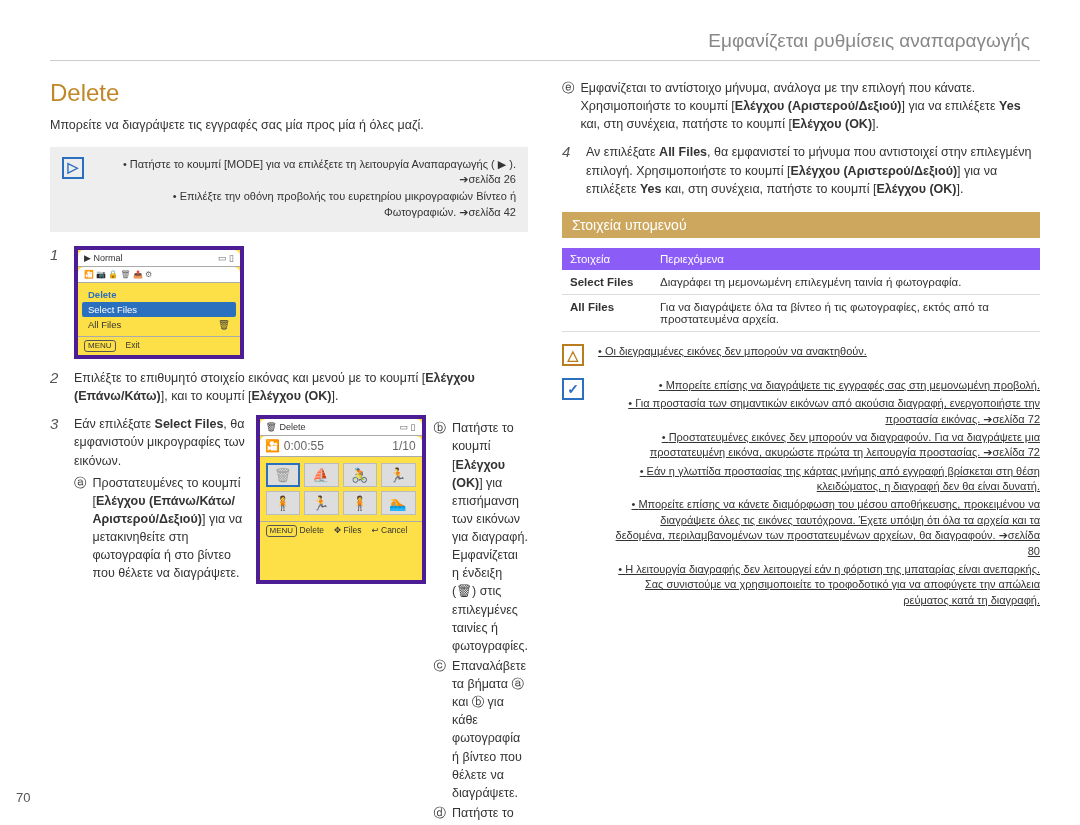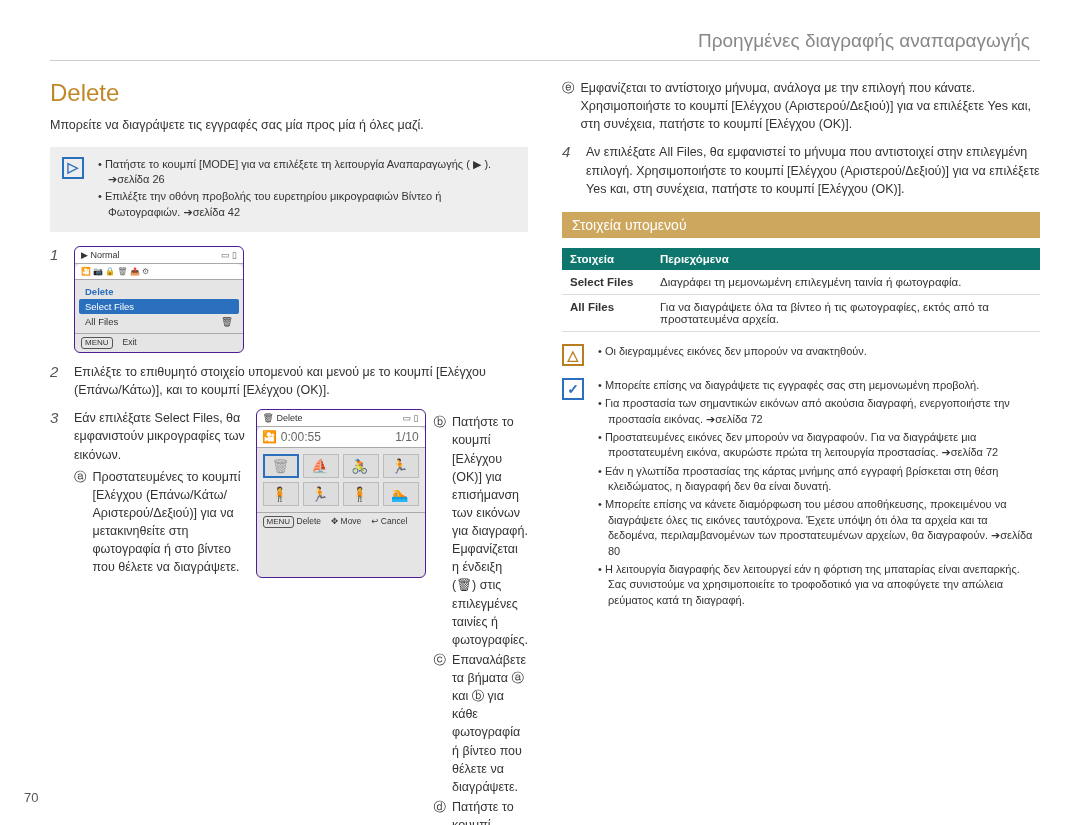--- a/index.html
+++ b/index.html
@@ -48,33 +48,33 @@
     border: 2px solid;
     display: flex; align-items: center; justify-content: center;
     flex-shrink: 0;
     font-size: 14px;
     font-weight: bold;
   }
   .badge-blue { border-color: #2b6fbf; color: #2b6fbf; }
   .badge-warn { border-color: #b87d1e; color: #b87d1e; border-radius:0;}
   .note-box ul { list-style: none; padding-left: 4px; }
   .note-box li::before, .plain-list li::before { content: "• "; }
-  .note-box li, .plain-list li { text-indent: -10px; padding-left: 10px; margin-bottom: 2px;}
+  .note-box li, .plain-list li { text-indent: -10px; padding-left: 10px; margin-bottom: 2px; text-align: right;}
   .step-row { display: flex; gap: 10px; margin-bottom: 10px; }
   .step-num { font-style: italic; font-size: 15px; color: #555; flex-shrink:0; width: 14px;}
   .step-body { flex: 1; font-size: 12.5px; line-height: 1.45; }
-  .step-body b, .intro b, .plain-list b { font-weight: normal; }
+  .step-body b, .intro b, .plain-list b { font-weight: bold; }
   .sub-list { list-style: none; padding-left: 0; margin-top: 4px;}
   .sub-list li { display:flex; gap:6px; margin-bottom:2px;}
   .circ { flex-shrink:0;}
   .screenshot-small {
     width: 170px;
-    border: 1px solid #4c1d95;
-    border-radius: 6px;
-    background: #e5e5e5;
+    border: 4px solid #4c1d95;
+    border-radius: 0;
+    background: #fde047;
     flex-shrink: 0;
     font-size: 9px;
   }
   .ss-top { background:#fff; border-bottom:1px solid #aaa; padding:3px 6px; font-size:9px; display:flex; justify-content:space-between; border-radius:6px 6px 0 0;}
   .ss-list { padding:4px;}
   .ss-item { padding:2px 6px; font-size:9.5px;}
   .ss-item.sel { background:#2b6fbf; color:#fff; border-radius:2px;}
   .ss-del { color:#2b6fbf; font-weight:bold;}
   .ss-bot { border-top:1px solid #aaa; padding:3px 6px; font-size:8.5px; display:flex; gap:10px;}
   .ss-thumbs { display:grid; grid-template-columns:repeat(4,1fr); gap:4px; padding:6px;}
@@ -85,36 +85,36 @@
   
   .circ-letter { flex-shrink:0;}
   .submenu-heading {
     background: #cda75e;
     color: #fff;
     font-size: 14px;
     padding: 5px 10px;
     margin: 14px 0 10px 0;
   }
   table.submenu { width: 100%; border-collapse: collapse; font-size: 11.5px; }
-  table.submenu th { background: #0f766e; color:#fff; padding:5px 8px; text-align:left; font-weight:bold;}
+  table.submenu th { background: #8b5cf6; color:#fff; padding:5px 8px; text-align:left; font-weight:normal;}
   table.submenu td { padding:6px 8px; border-bottom: 1px solid #ddd; vertical-align: top;}
   table.submenu td.k { font-weight:bold; width:90px;}
   .plain-list { list-style:none; font-size:11px; line-height:1.4; padding-left:4px;}
   .note-row { display:flex; gap:10px; margin-top:12px; align-items:flex-start;}
-  .note-row .plain-list li { margin-bottom:3px;}
+  .note-row .plain-list li { margin-bottom:3px;text-decoration:underline;}
   .page-num {
-    position:absolute; left:24px; bottom:20px; font-size:13px; color:#555;
+    position:absolute; left:16px; bottom:20px; font-size:13px; color:#555;
   }
   .soft { color:#666;}
   .menu-pill { display:inline-block; border:1px solid #555; border-radius:3px; padding:0 3px; font-size:8px; line-height:10px;}
 </style>
 </head>
 <body>
 
-<div class="page-header">Προηγμένες διαγραφής αναπαραγωγής</div>
+<div class="page-header">Εμφανίζεται ρυθμίσεις αναπαραγωγής</div>
 
 <div class="columns">
 
   <div class="col">
     <div class="section-title">Delete</div>
     <div class="intro">Μπορείτε να διαγράψετε τις εγγραφές σας μία προς μία ή όλες μαζί.</div>
 
     <div class="note-box">
       <div class="icon-badge badge-blue">▷</div>
       <ul>
@@ -141,21 +141,21 @@
               <span class="menu-pill">MENU</span> 
               <span>Exit</span>
             </div>
         </div>
       </div>
     </div>
 
     <div class="step-row">
       <div class="step-num">2</div>
       <div class="step-body">
-        <span>Επιλέξτε το επιθυμητό στοιχείο υπομενού και μενού με το κουμπί [</span><b>Ελέγχου (Επάνω/Κάτω)</b><span>], και το κουμπί [</span><b>Ελέγχου (OK)</b><span>].</span>
+        <span>Επιλέξτε το επιθυμητό στοιχείο εικόνας και μενού με το κουμπί [</span><b>Ελέγχου (Επάνω/Κάτω)</b><span>], και το κουμπί [</span><b>Ελέγχου (OK)</b><span>].</span>
       </div>
     </div>
 
     <div class="step-row">
       <div class="step-num">3</div>
       <div class="step-block" style="flex-direction:row;">
         <div style="display:flex; gap:8px;">
           <div class="step-body step-text-col">
             <span>Εάν επιλέξατε </span><b>Select Files</b><span>, θα εμφανιστούν μικρογραφίες των εικόνων.</span>
             <ul class="sub-list">
@@ -179,21 +179,21 @@
               <div class="thumb">⛵</div>
               <div class="thumb">🚴</div>
               <div class="thumb">🏃</div>
               <div class="thumb">🧍</div>
               <div class="thumb">🏃</div>
               <div class="thumb">🧍</div>
               <div class="thumb">🏊</div>
             </div>
             <div class="ss-bot">
               <span><span class="menu-pill">MENU</span> <span>Delete</span></span>
-              <span>✥ <span>Move</span></span>
+              <span>✥ <span>Files</span></span>
               <span>↩ <span>Cancel</span></span>
             </div>
           </div>
         </div>
         <div class="step-body">
           <ul class="sub-list">
             <li>
                 <span class="circ">ⓑ</span>
                 <span><span>Πατήστε το κουμπί [</span><b>Ελέγχου (OK)</b><span>] για επισήμανση των εικόνων για διαγραφή. Εμφανίζεται η ένδειξη (🗑) στις επιλεγμένες ταινίες ή φωτογραφίες.</span></span>
               </li>

